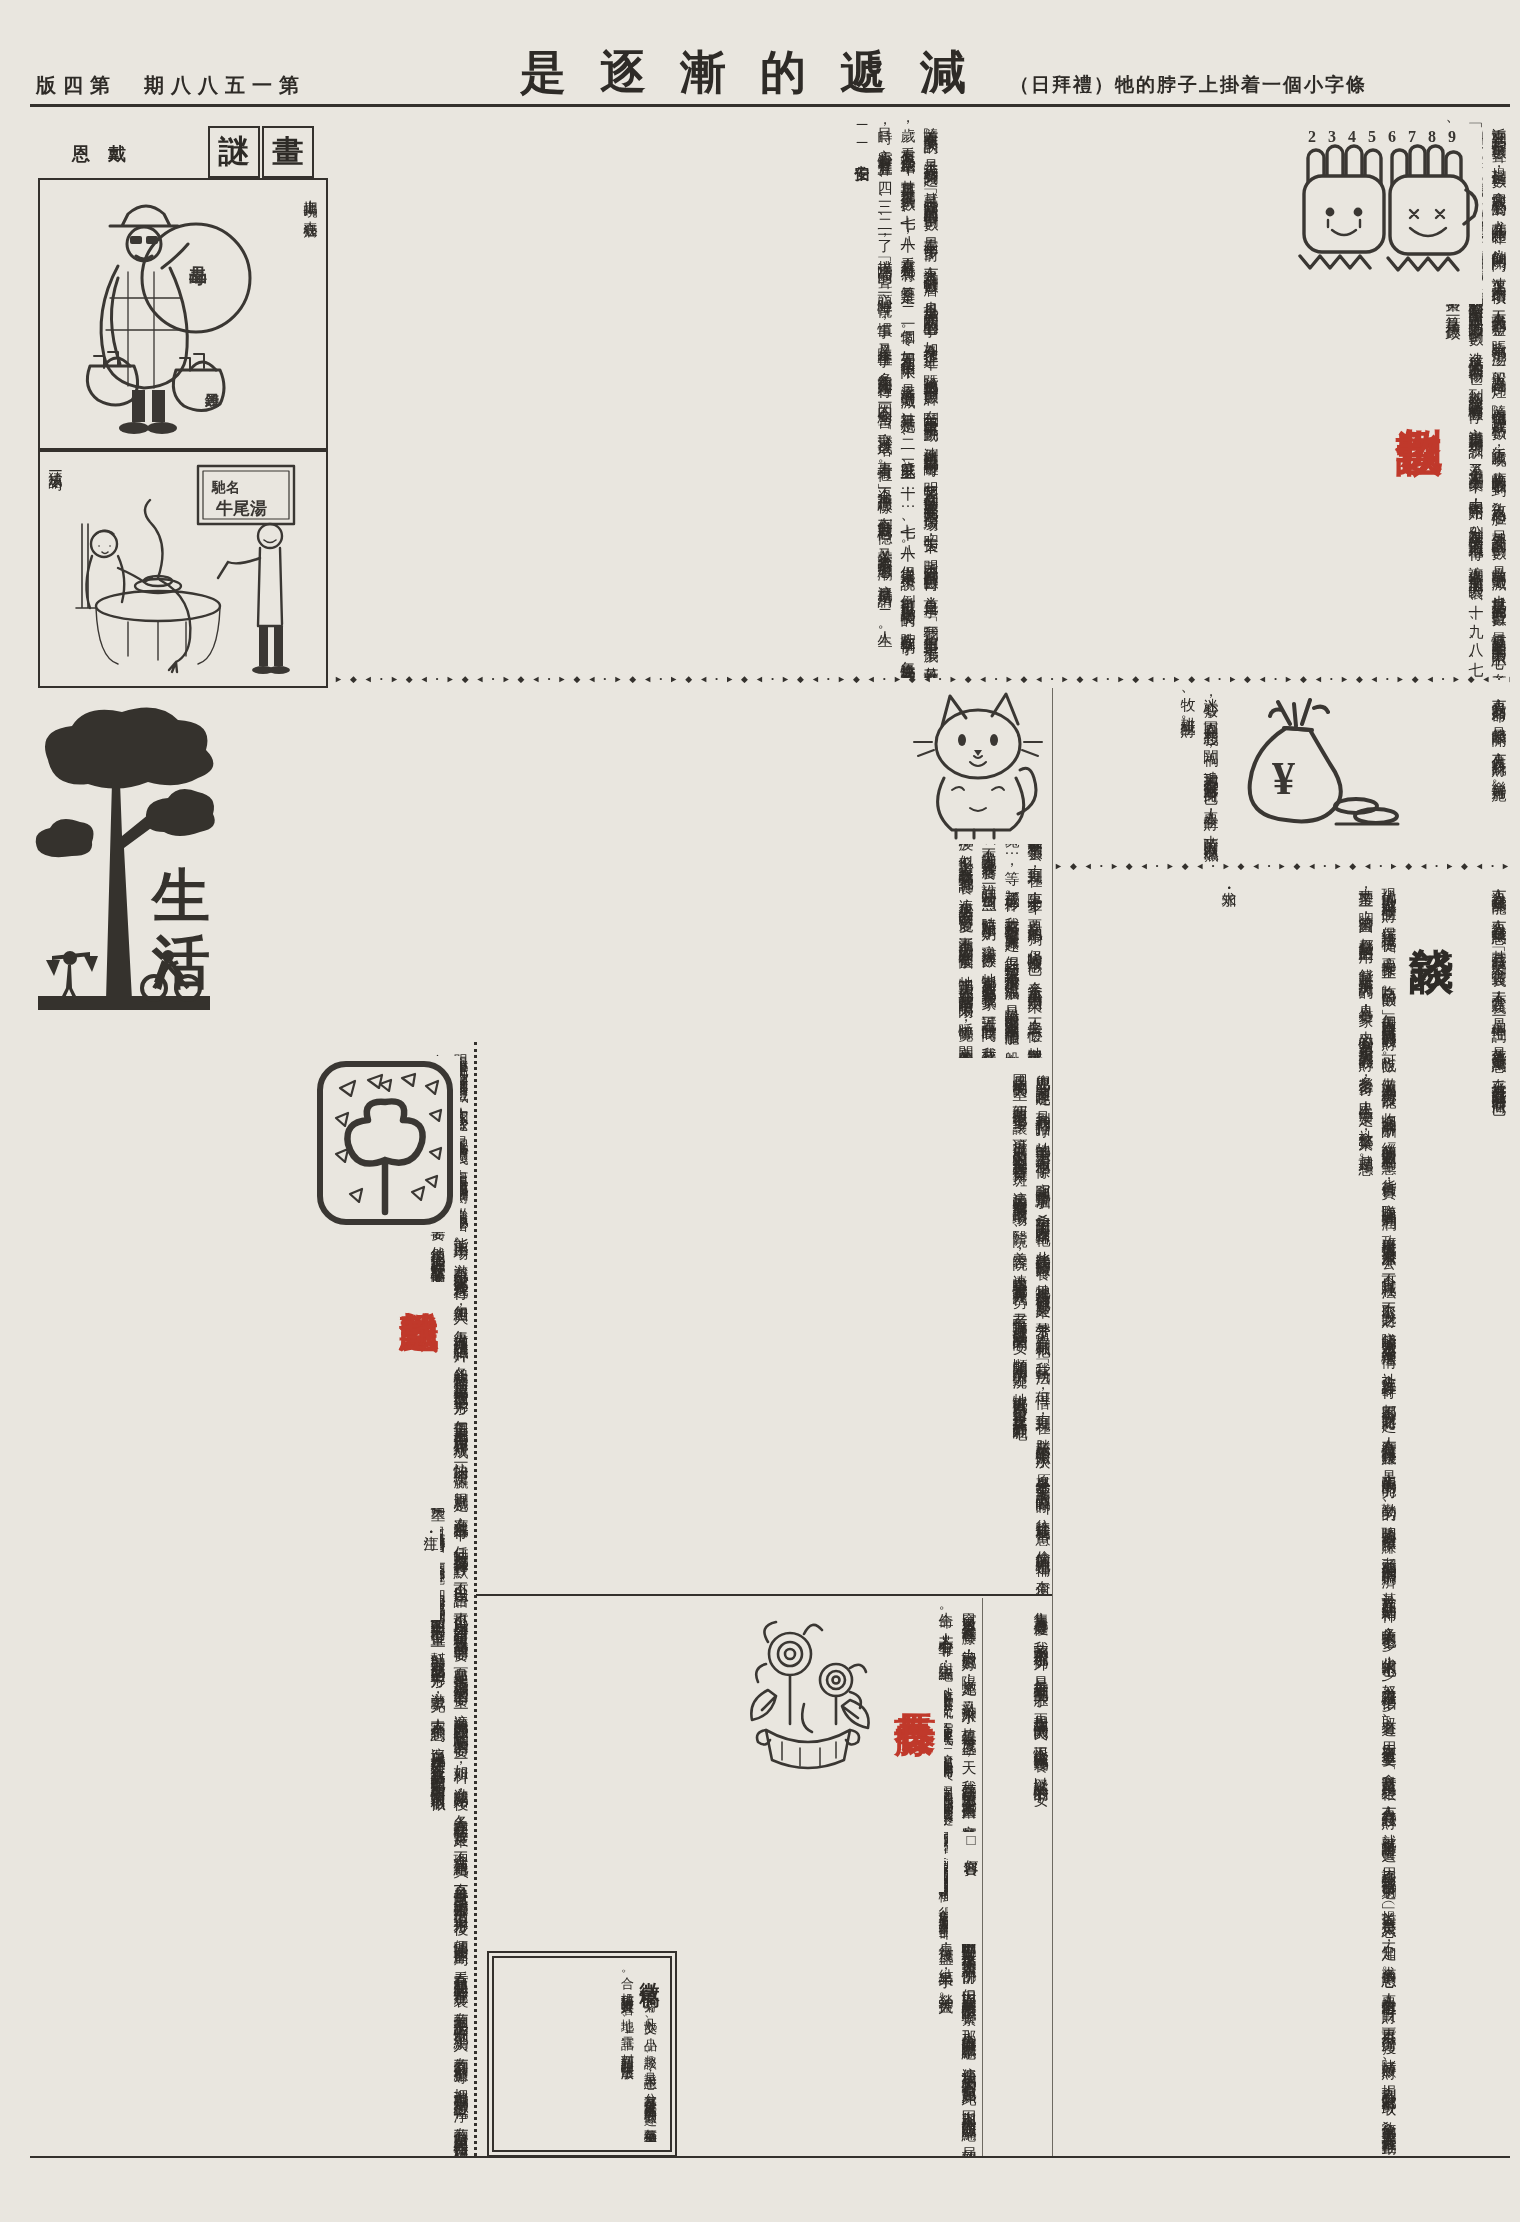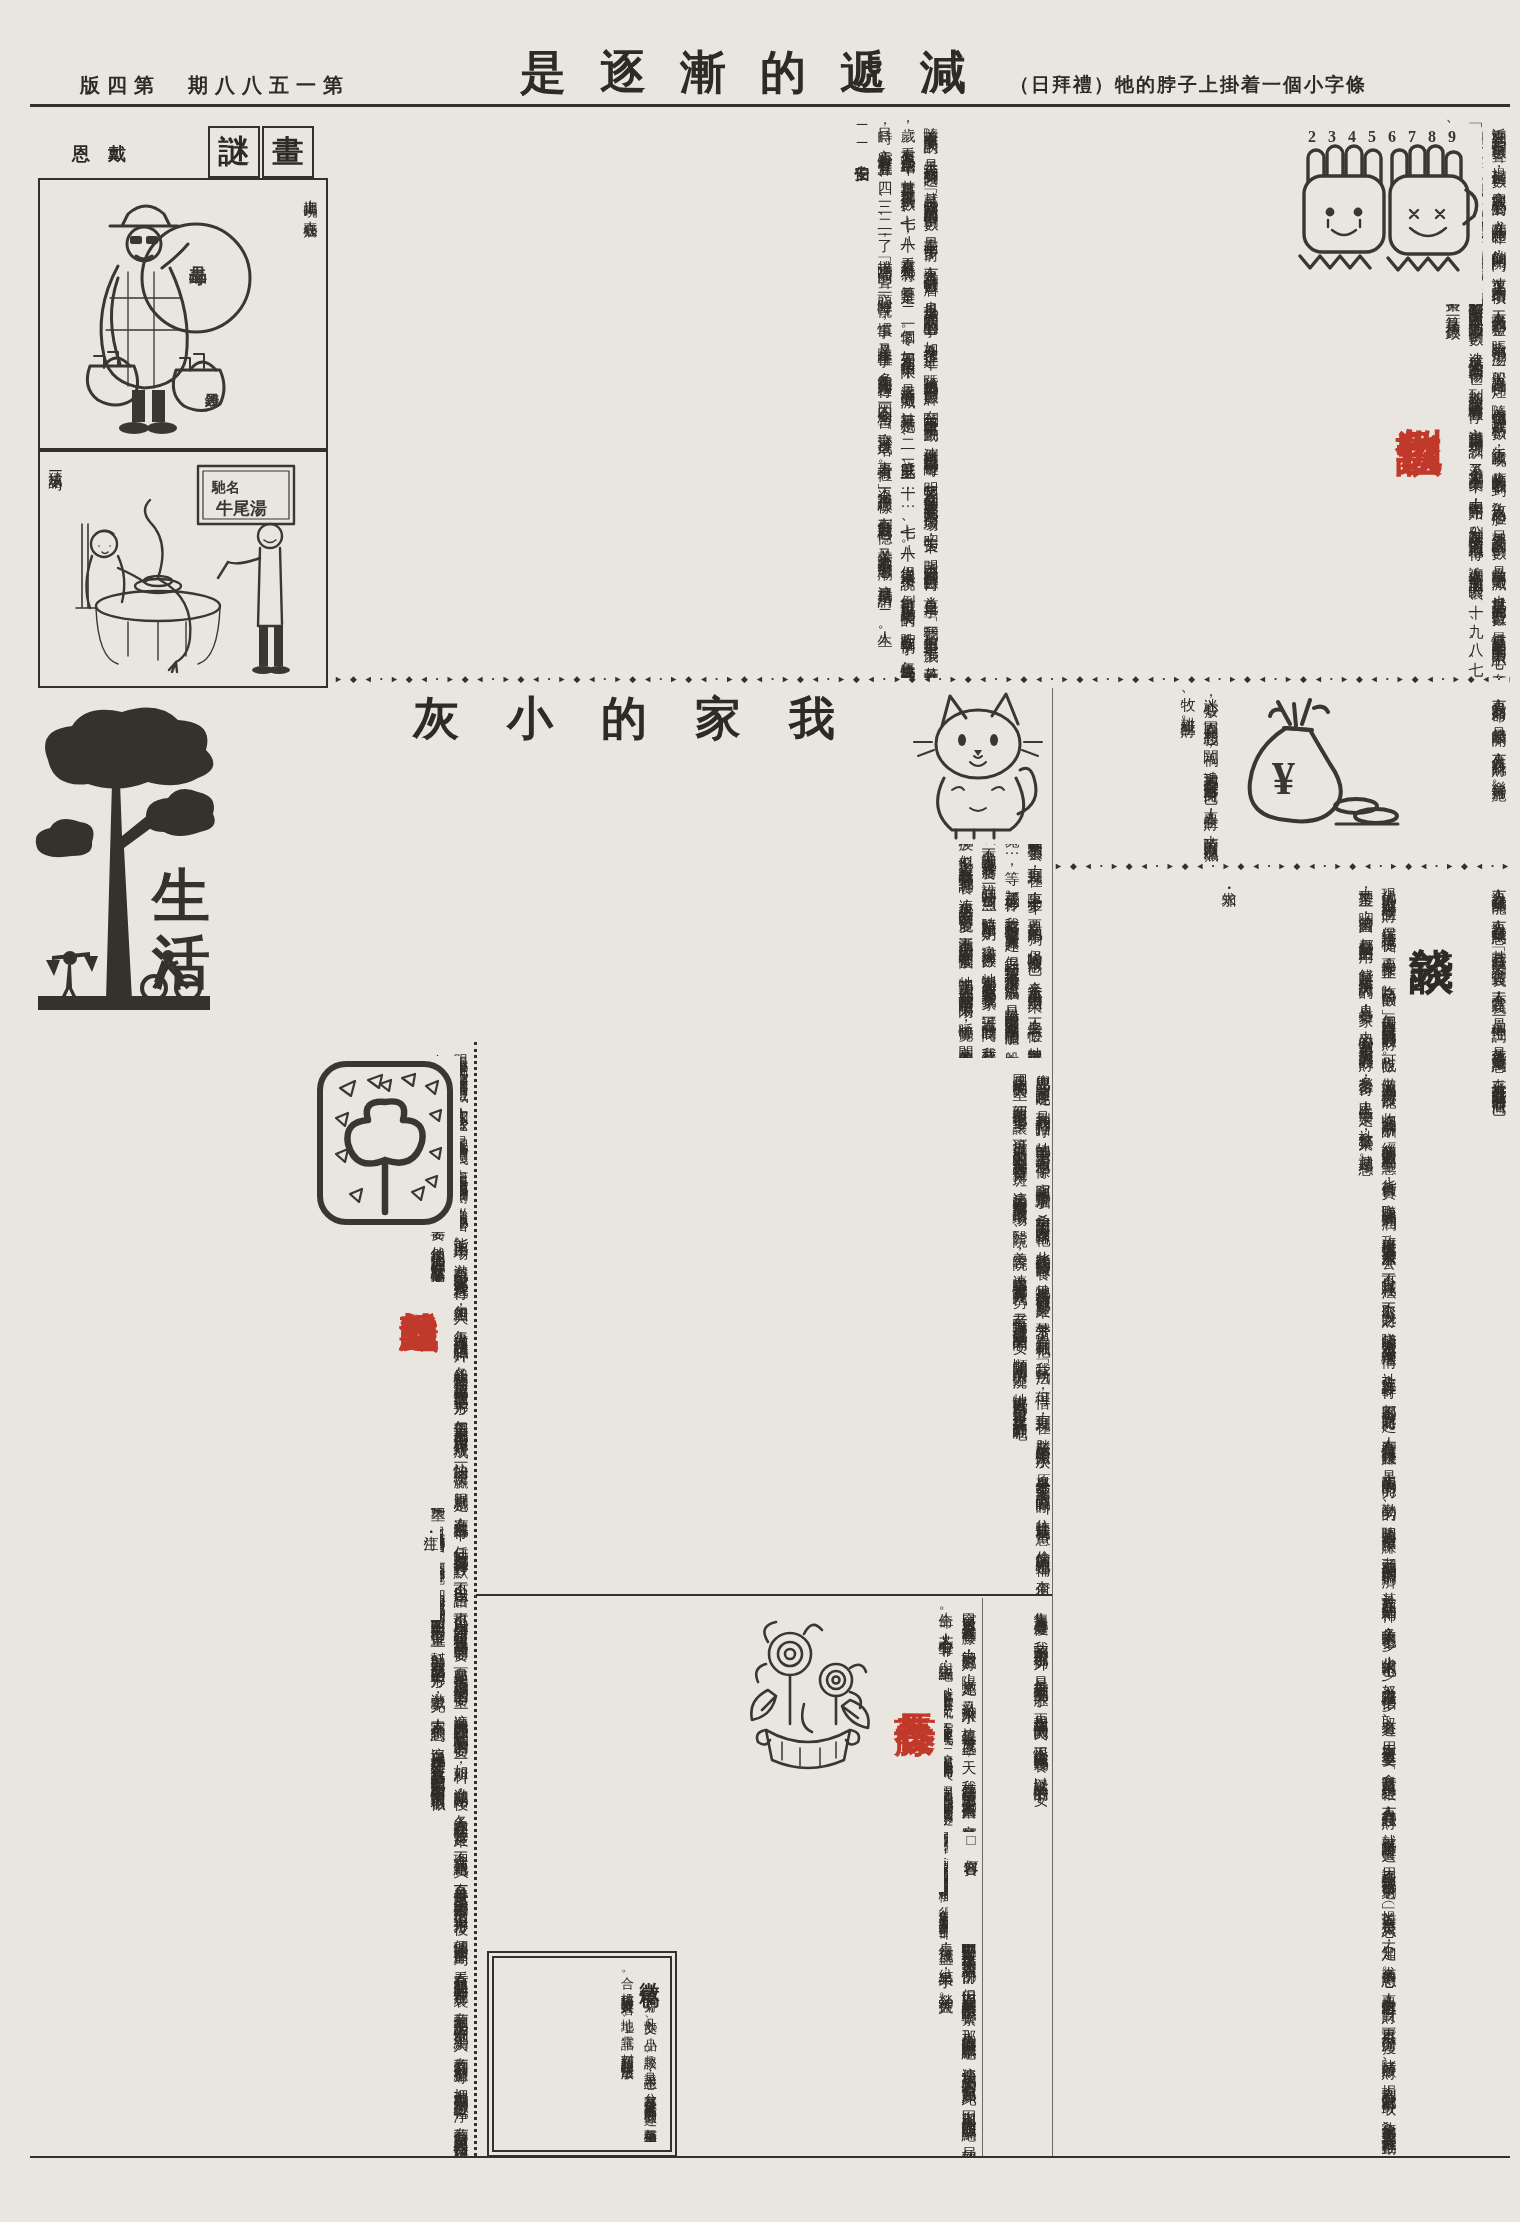--- a/index.html
+++ b/index.html
@@ -24,21 +24,21 @@
   .redtitle{color:var(--red);font-weight:700;}
   .blacktitle{color:var(--ink);font-weight:700;}
   svg text{font-family:"Liberation Serif","DejaVu Serif",serif;}
   .scallop{border:2px solid var(--line);outline:2px solid var(--line);outline-offset:3px;background:var(--paper);}
 </style>
 </head>
 <body>
 
 <div id="page">
 
-  <div class="abs" style="left:36px;top:72px;width:310px;height:30px;font-size:20px;font-weight:700;letter-spacing:7px;margin-left:44px;">版四第　期八八五一第</div>
+  <div class="abs" style="left:36px;top:72px;width:310px;height:30px;font-size:20px;font-weight:700;letter-spacing:7px;">版四第　期八八五一第</div>
   <div class="abs" style="left:510px;top:42px;width:500px;height:62px;font-size:46px;font-weight:700;letter-spacing:34px;text-align:center;">是逐漸的遞減</div>
   <div class="abs" style="left:1010px;top:72px;width:490px;height:30px;font-size:19px;font-weight:700;letter-spacing:2px;">（日拜禮）牠的脖子上掛着一個小字條</div>
   <div class="abs hrule" style="left:30px;top:104px;width:1480px;"></div>
 
   <div class="abs boxchar" style="left:262px;top:126px;width:48px;height:48px;">畫</div>
   <div class="abs boxchar" style="left:208px;top:126px;width:48px;height:48px;">謎</div>
   <div class="abs" style="left:72px;top:142px;width:110px;height:24px;font-size:18px;font-weight:700;">恩　戴</div>
 
   <div class="abs panel" style="left:38px;top:178px;width:286px;height:268px;">
     <div class="v vbody-s" style="position:absolute;right:5px;top:8px;height:250px;">上期揭曉：喪心病狂</div>
@@ -133,21 +133,20 @@
       <path d="M132 82 l8 8 m0 -8 l-8 8 M158 82 l8 8 m0 -8 l-8 8" fill="none"></path>
       <path d="M132 100 q18 16 36 0" fill="none"></path>
     </g>
     <text x="30" y="14" font-size="16" font-weight="bold" fill="#3a3733" letter-spacing="12">23456789</text>
   </svg>
   <div class="v abs overlay redtitle" style="left:1390px;top:392px;width:58px;height:230px;font-size:46px;line-height:58px;">也談倒數</div>
 
   <div class="abs divider" style="left:334px;top:674px;width:1176px;">►◆◄•►◆◄•►◆◄•►◆◄•►◆◄•►◆◄•►◆◄•►◆◄•►◆◄•►◆◄•►◆◄•►◆◄•►◆◄•►◆◄•►◆◄•►◆◄•►◆◄•►◆◄•►◆◄•►◆◄•►◆◄•►◆◄•►◆◄•►◆◄•►◆◄•►◆◄•</div>
   <div class="abs divider" style="left:1054px;top:861px;width:456px;">►◆◄•►◆◄•►◆◄•►◆◄•►◆◄•►◆◄•►◆◄•►◆◄•►◆◄•►◆◄•►◆◄•►◆◄•►◆◄•►◆◄•►◆◄•►◆◄•►◆◄•►◆◄•►◆◄•►◆◄•►◆◄•►◆◄•►◆◄•►◆◄•►◆◄•►◆◄•</div>
 
-  <div class="abs blacktitle" style="left:388px;top:688px;width:520px;height:60px;font-size:46px;letter-spacing:48px;text-align:center;">灰小的家我</div>
   <div class="v vbody abs" style="left:228px;top:752px;width:818px;height:306px;">
     <span>老二屬於愛護小動物的人，於種種原因，卒之被放逐到荒嶺去了。直到現在，事隔十多年，要提起他的小狗，仍唏噓懷念不已。今番這小灰自動上門來，正合老二心懷，牠與眾小動物一見如故，那些小狗、小貓、小白兔……等，都成了夥伴。我素來對寵物沒多大興趣，但老二卻堅持認為這小灰不是流浪貓，只是附近的家貓走過水溝圍牆罷了，躲在後園等待家人的蹤迹。起初我並沒有理會，之前曾千叮萬囑，不要讓牠在家裏膳食，誰知一時沙甸魚、一時鮮奶加牛奶，雞湯大拌飯，牠漸漸起居飲食都賴在我家了。試過有一段時間，我要往外地，便將晚上的照顧交託外子，他竟然也樂此不疲，似乎對主人家說我要替牠調養。這小灰得老二的收留寵愛，漸不再閃縮的躲在後園了，牠光明正大地躺在我家前院晒太陽、睡懶覺，閒來的學業也得到很好的調劑。</span>
   </div>
   <svg class="abs overlay" style="left:908px;top:686px;" width="140px" height="158" viewBox="0 0 140 158">
     <g fill="none" stroke="#3a3733" stroke-width="3" stroke-linecap="round" stroke-linejoin="round">
       <path d="M34 40 L42 10 L58 32"></path>
         <path d="M84 30 L98 8 L110 38"></path>
       <ellipse cx="70" cy="58" rx="42" ry="34"></ellipse>
       <path d="M36 92 Q20 124 44 144 H102 Q126 128 108 92"></path>
       <path d="M110 128 Q134 118 126 92 Q122 78 112 84"></path>

